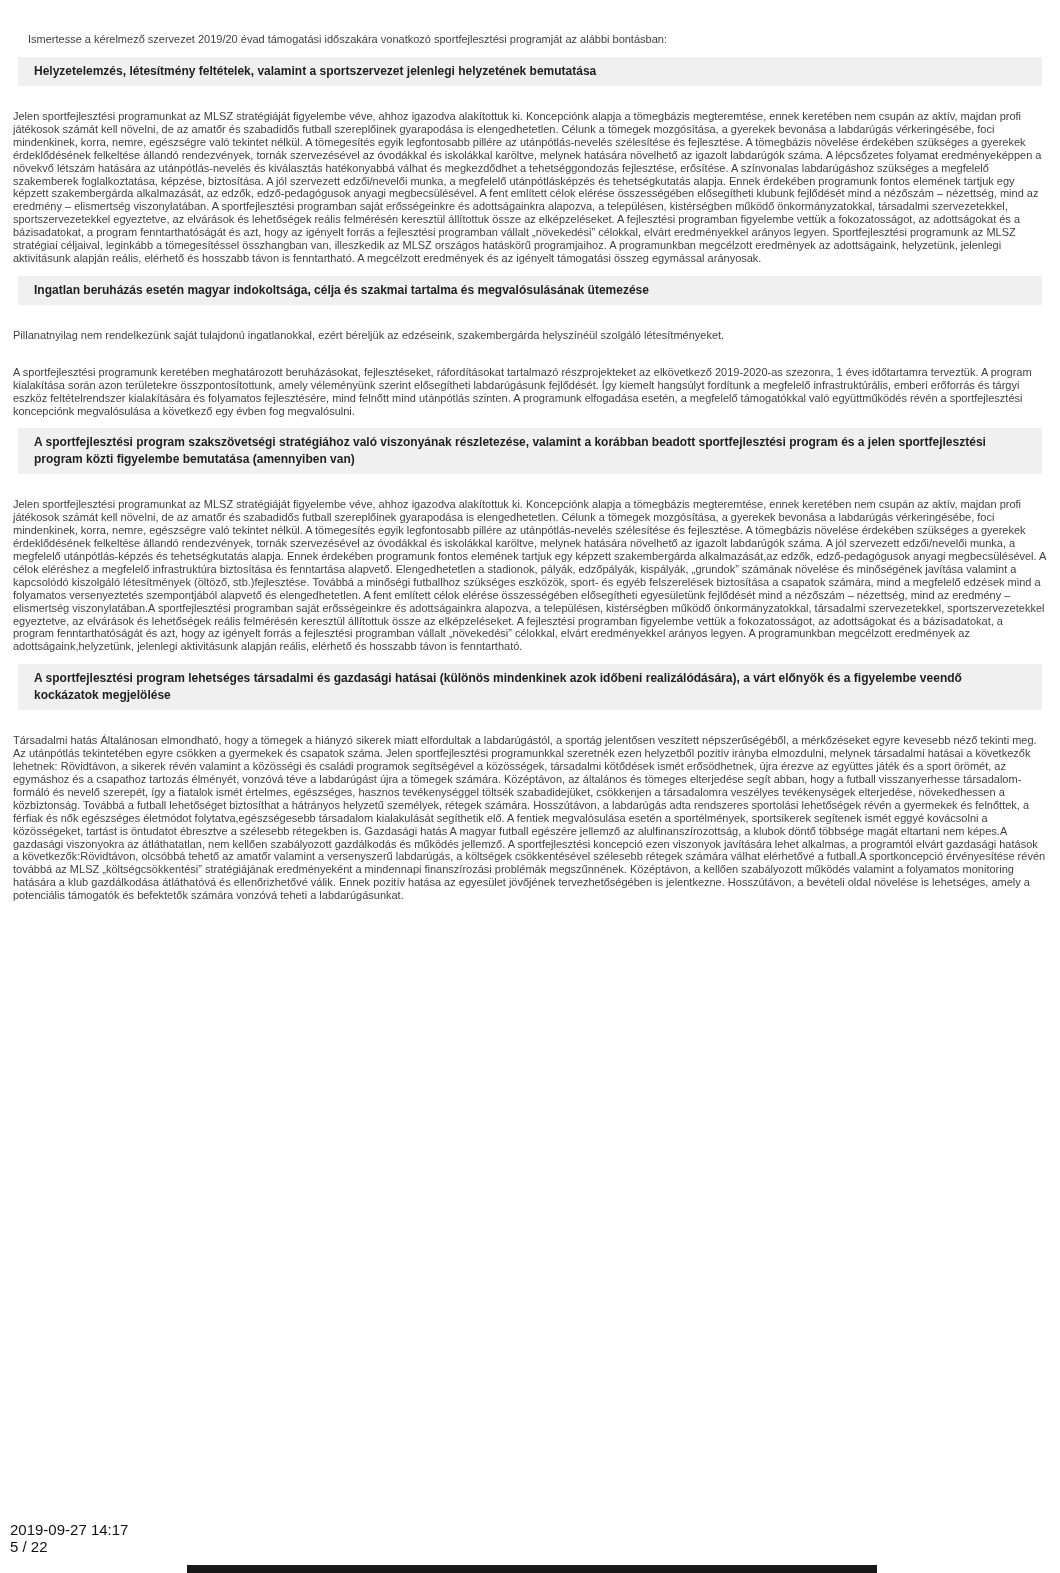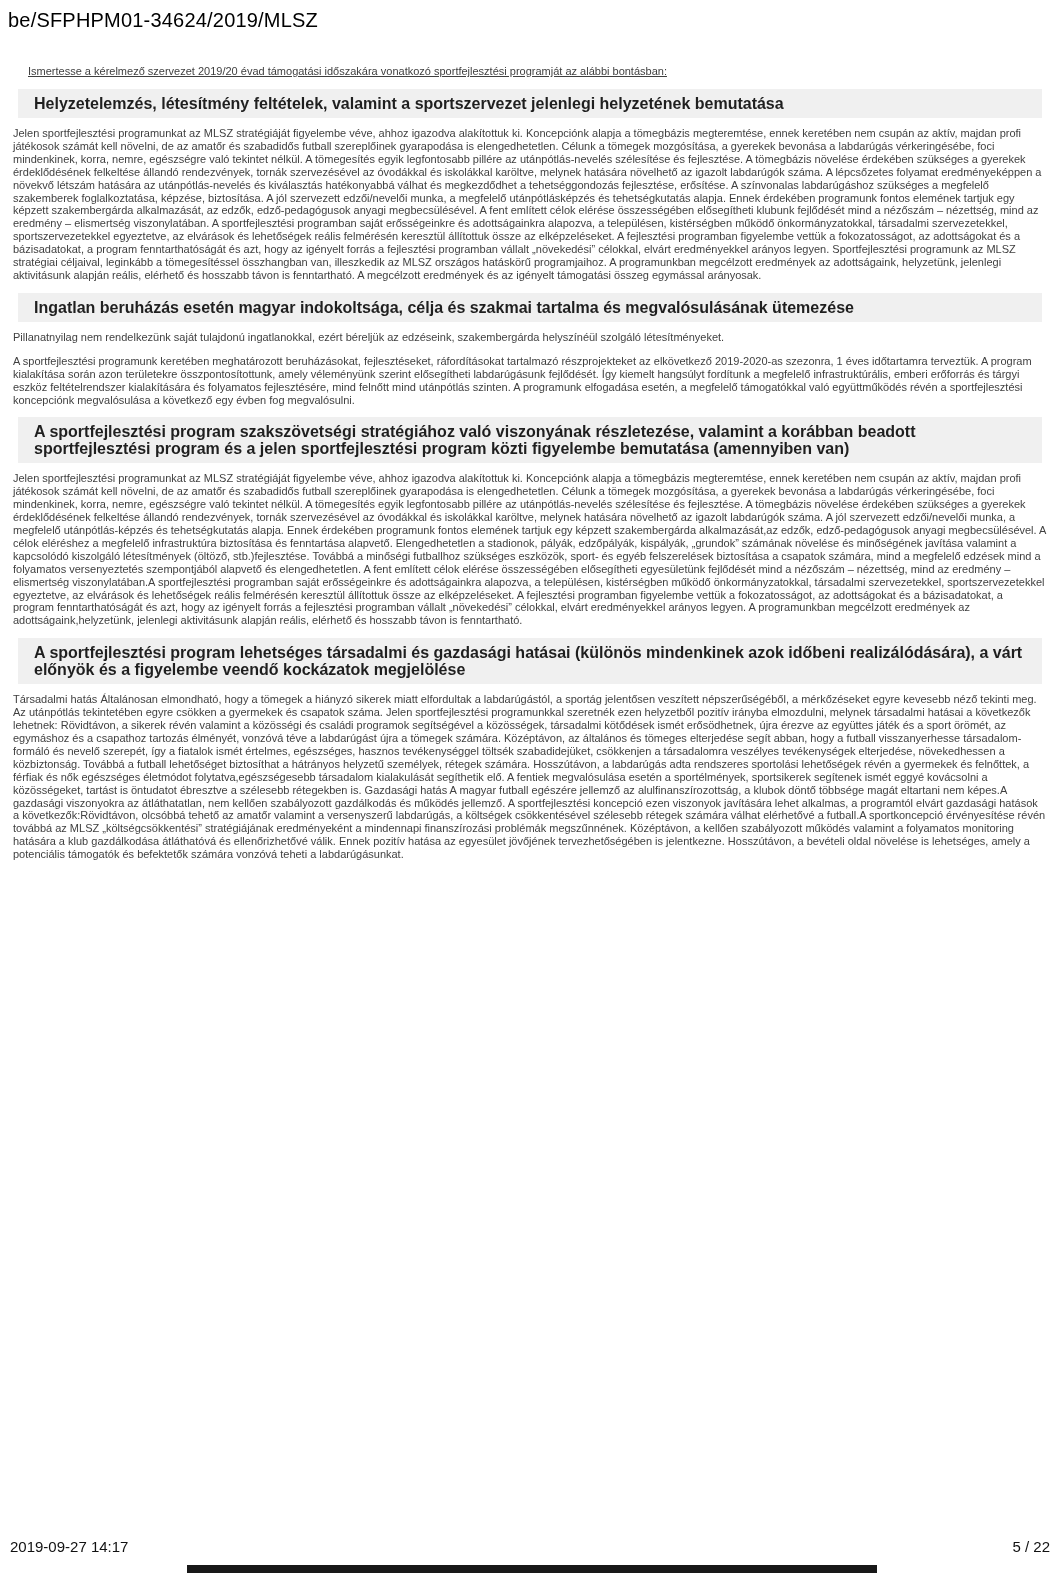--- a/index.html
+++ b/index.html
@@ -17,65 +17,64 @@
     font-size: 20px;
     line-height: 23px;
     color: #000000;
     letter-spacing: 0.2px;
   }
   .intro {
     margin: 33px 28px 0 28px;
     font-size: 11px;
     line-height: 13px;
     color: #3f3f3f;
-    text-decoration: underline;
   }
   .doc-section { margin-top: 11px; }
   .sec-h {
     margin: 0 18px;
     padding: 6px 16px;
     background: #f0f0f0;
-    font-size: 16px;
+    font-size: 12px;
     line-height: 17px;
     font-weight: bold;
     color: #1f1f1f;
   }
   .sec-b {
-    margin: 9px 14px 0 13px;
+    margin: 24px 14px 0 13px;
     font-size: 11px;
     line-height: 12.9px;
     color: #3f3f3f;
     text-align: left;
   }
   .footer {
     position: absolute;
     left: 10px;
     right: 10px;
     bottom: 18px;
     display: flex;
-    justify-content: space-between;
+    justify-content: flex-start;
     align-items: baseline;
     font-size: 15px;
     color: #111111;
+    flex-direction: column;
   }
   .bottom-bar {
     position: absolute;
     left: 187px;
     bottom: 0;
     width: 690px;
     height: 8px;
     background: #181818;
   }
 </style>
 </head>
 <body>
 
 <div class="page">
 
-  <div class="doc-ref">be/SFPHPM01-34624/2019/MLSZ</div>
 
   <div class="intro">Ismertesse a kérelmező szervezet 2019/20 évad támogatási időszakára vonatkozó sportfejlesztési programját az alábbi bontásban:</div>
 
   <section class="doc-section">
     <div class="sec-h">Helyzetelemzés, létesítmény feltételek, valamint a sportszervezet jelenlegi helyzetének bemutatása</div>
     <p class="sec-b">Jelen sportfejlesztési programunkat az MLSZ stratégiáját figyelembe véve, ahhoz igazodva alakítottuk ki. Koncepciónk alapja a tömegbázis megteremtése, ennek keretében nem csupán az aktív, majdan profi játékosok számát kell növelni, de az amatőr és szabadidős futball szereplőinek gyarapodása is elengedhetetlen. Célunk a tömegek mozgósítása, a gyerekek bevonása a labdarúgás vérkeringésébe, foci mindenkinek, korra, nemre, egészségre való tekintet nélkül. A tömegesítés egyik legfontosabb pillére az utánpótlás-nevelés szélesítése és fejlesztése. A tömegbázis növelése érdekében szükséges a gyerekek érdeklődésének felkeltése állandó rendezvények, tornák szervezésével az óvodákkal és iskolákkal karöltve, melynek hatására növelhető az igazolt labdarúgók száma. A lépcsőzetes folyamat eredményeképpen a növekvő létszám hatására az utánpótlás-nevelés és kiválasztás hatékonyabbá válhat és megkezdődhet a tehetséggondozás fejlesztése, erősítése. A színvonalas labdarúgáshoz szükséges a megfelelő szakemberek foglalkoztatása, képzése, biztosítása. A jól szervezett edzői/nevelői munka, a megfelelő utánpótlásképzés és tehetségkutatás alapja. Ennek érdekében programunk fontos elemének tartjuk egy képzett szakembergárda alkalmazását, az edzők, edző-pedagógusok anyagi megbecsülésével. A fent említett célok elérése összességében elősegítheti klubunk fejlődését mind a nézőszám – nézettség, mind az eredmény – elismertség viszonylatában. A sportfejlesztési programban saját erősségeinkre és adottságainkra alapozva, a településen, kistérségben működő önkormányzatokkal, társadalmi szervezetekkel, sportszervezetekkel egyeztetve, az elvárások és lehetőségek reális felmérésén keresztül állítottuk össze az elképzeléseket. A fejlesztési programban figyelembe vettük a fokozatosságot, az adottságokat és a bázisadatokat, a program fenntarthatóságát és azt, hogy az igényelt forrás a fejlesztési programban vállalt „növekedési” célokkal, elvárt eredményekkel arányos legyen. Sportfejlesztési programunk az MLSZ stratégiai céljaival, leginkább a tömegesítéssel összhangban van, illeszkedik az MLSZ országos hatáskörű programjaihoz. A programunkban megcélzott eredmények az adottságaink, helyzetünk, jelenlegi aktivitásunk alapján reális, elérhető és hosszabb távon is fenntartható. A megcélzott eredmények és az igényelt támogatási összeg egymással arányosak.</p>
   </section>
 
   <section class="doc-section">
     <div class="sec-h">Ingatlan beruházás esetén magyar indokoltsága, célja és szakmai tartalma és megvalósulásának ütemezése</div>

